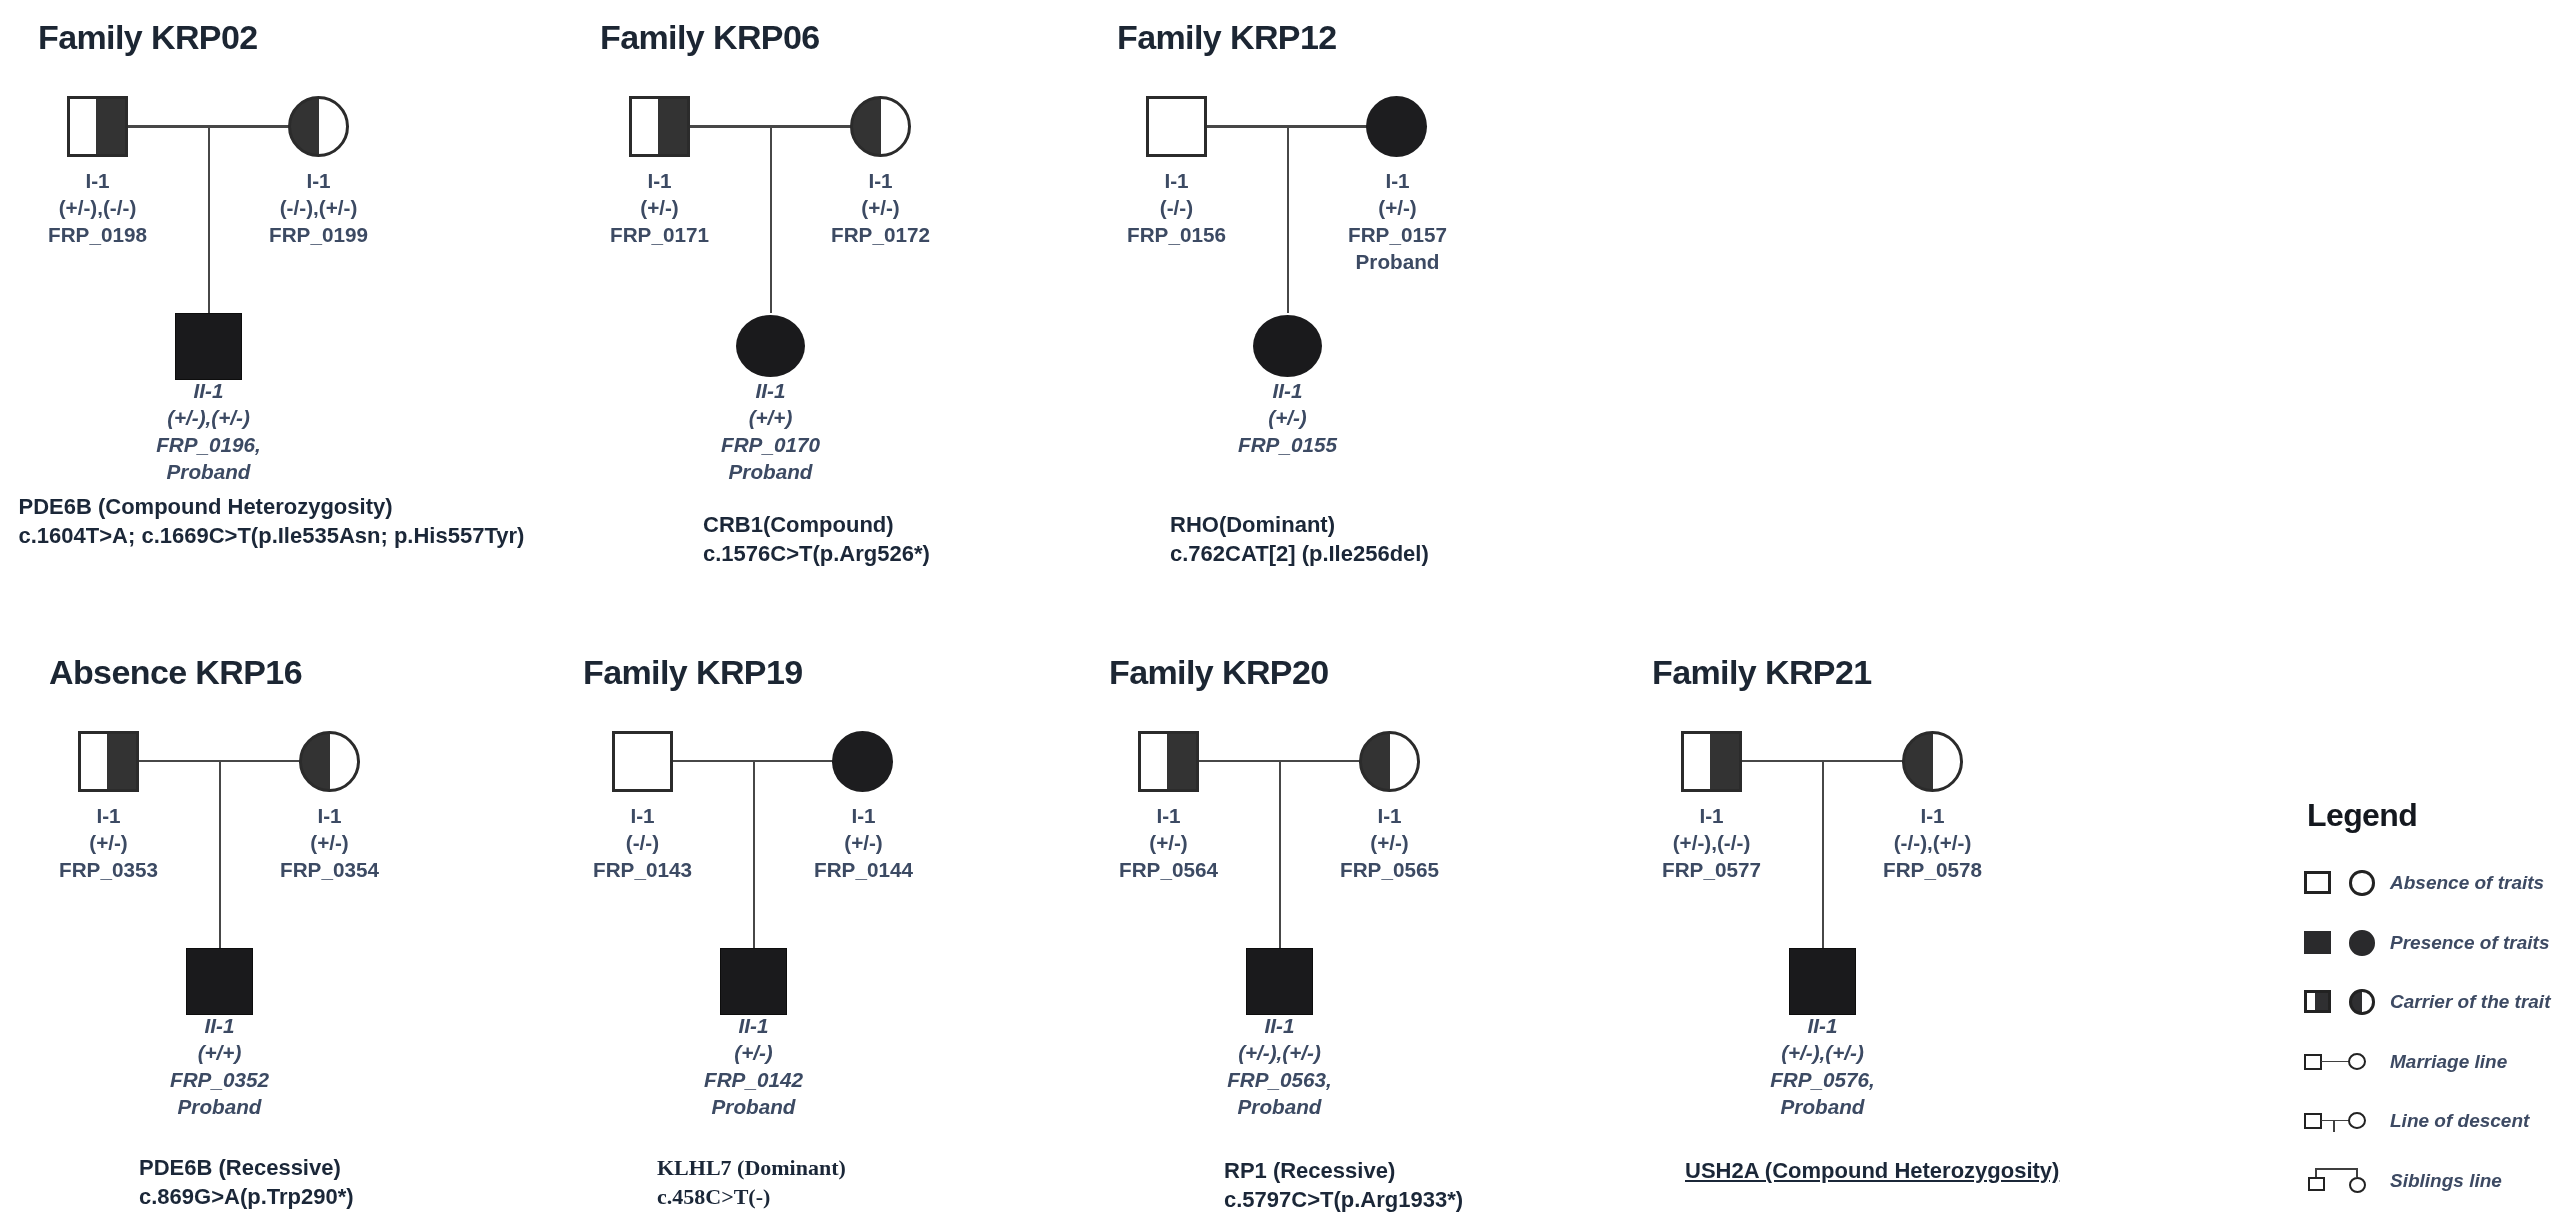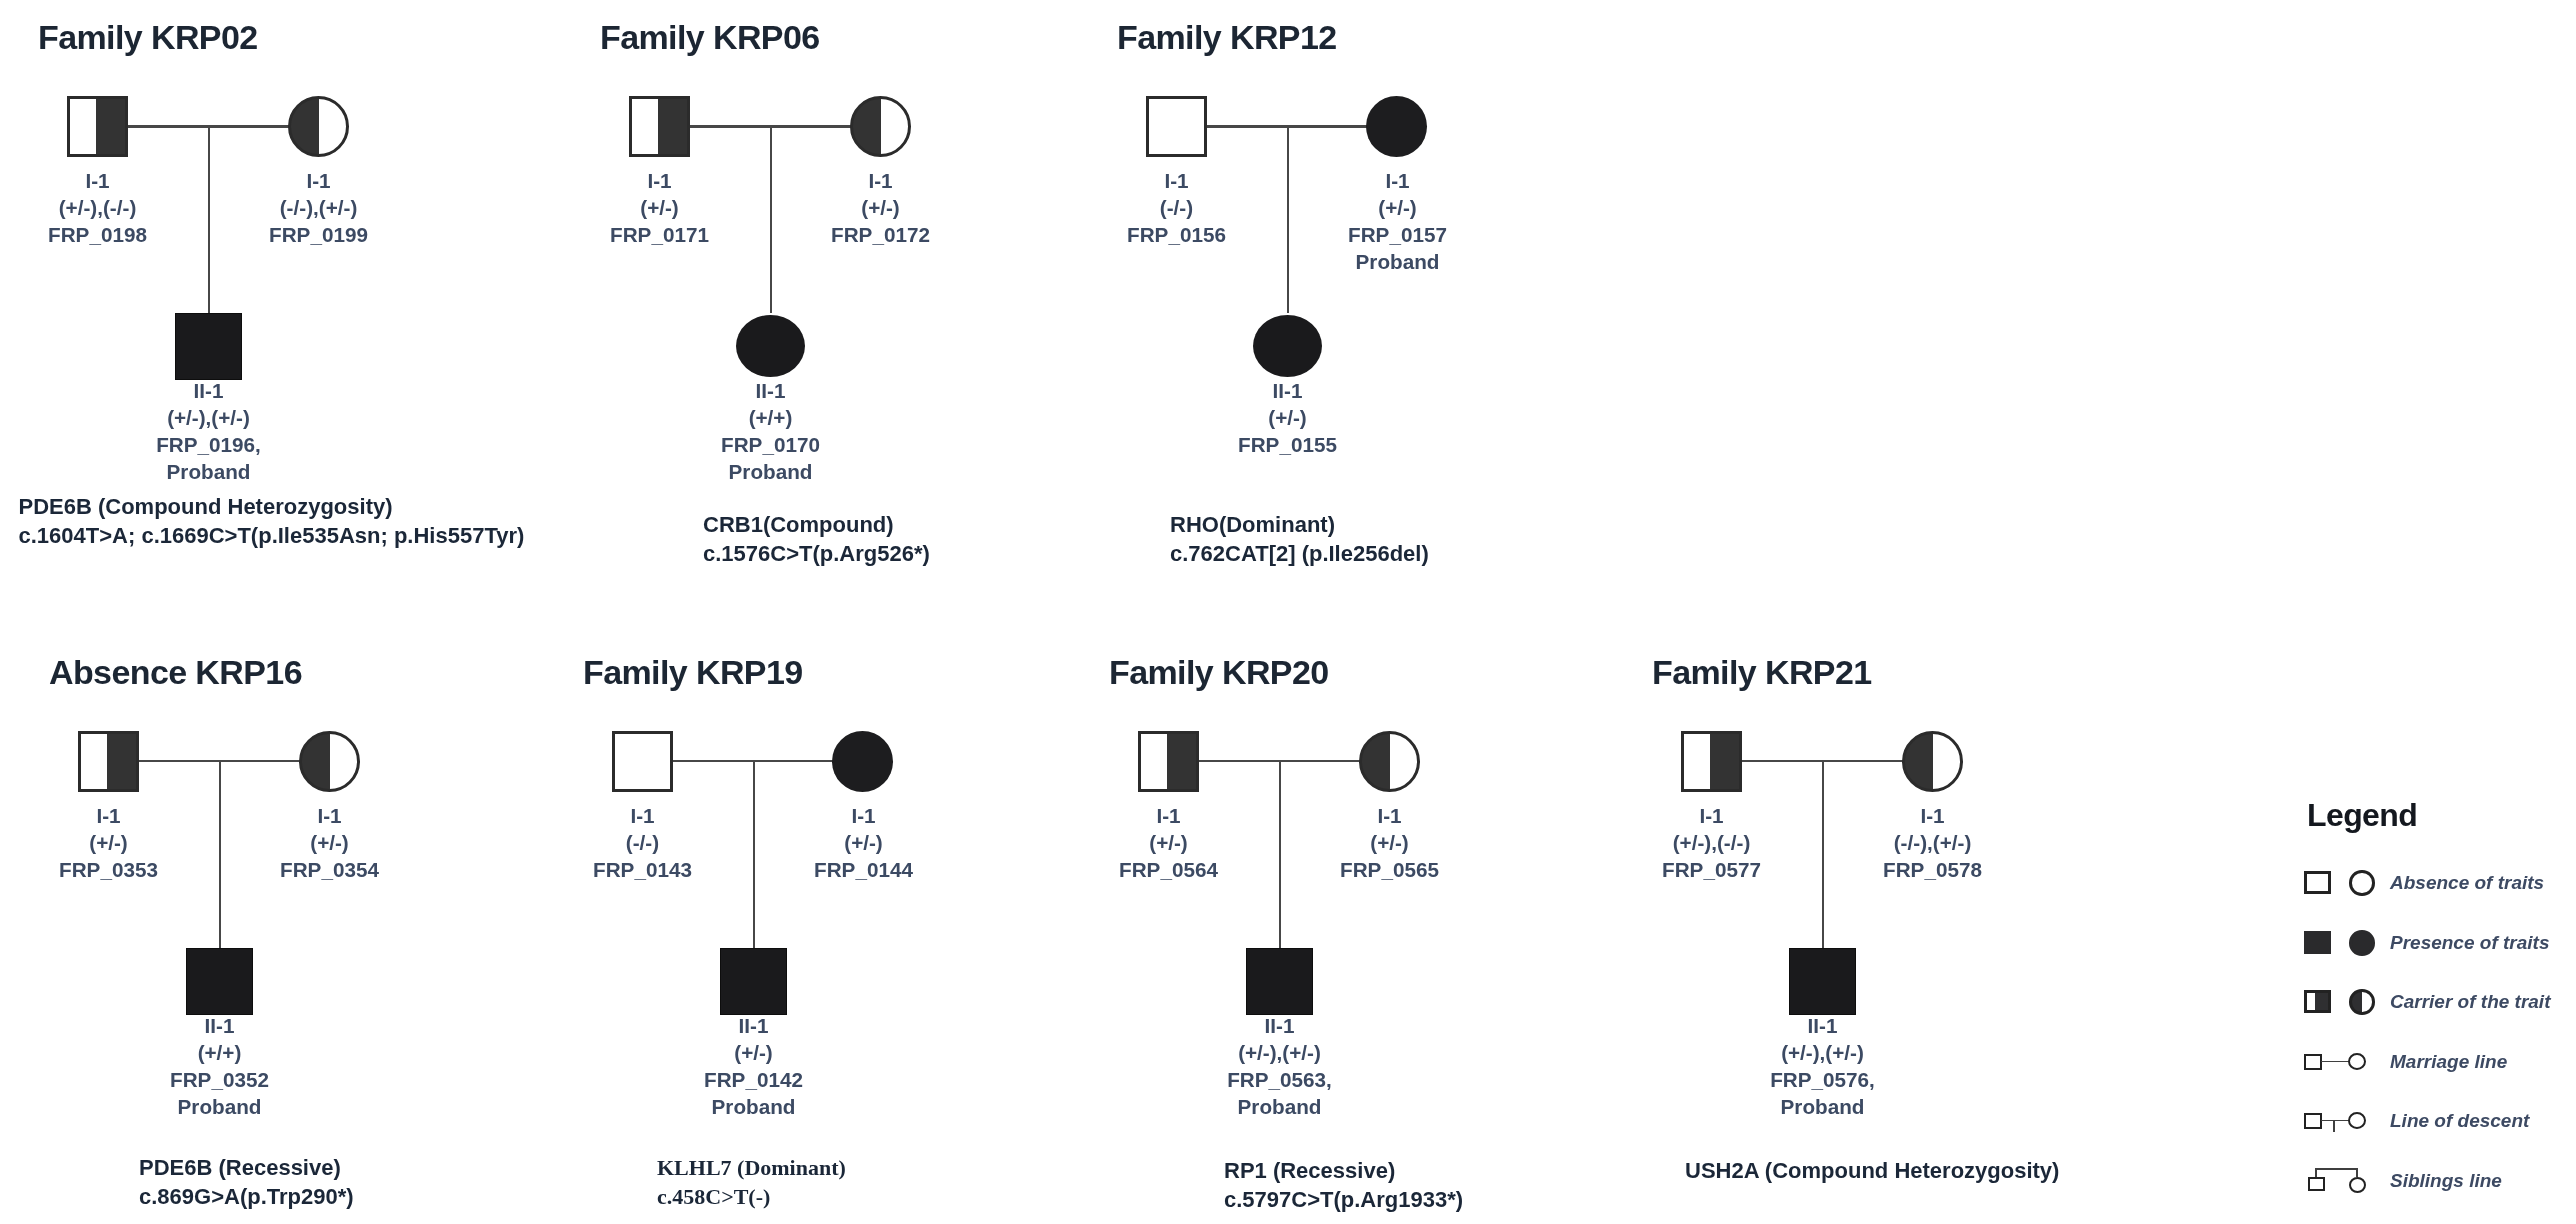--- a/index.html
+++ b/index.html
@@ -21,21 +21,21 @@
   .sq-fill-child{left:148px;top:300px;width:67px;height:67px;background:#1a1a1c;border:1.8px solid #0d0d0d;}
   .ell-fill-child{left:147px;top:302px;width:69px;height:62px;border-radius:50%;background:#1a1a1c;}
 
   .mline{position:absolute;left:101px;top:112px;width:161px;height:2.4px;background:#474747;}
   .vline{position:absolute;left:181px;top:113px;width:2.4px;height:187px;background:#474747;}
 
   .plabel{position:absolute;width:255px;text-align:center;font-size:20.7px;font-weight:bold;
           color:#3c4a63;line-height:27px;white-space:nowrap;}
   .plabel.father{left:-57px;top:154px;}
   .plabel.mother{left:164px;top:154px;}
-  .plabel.child{left:54px;top:364px;}
+  .plabel.child{left:54px;top:364px;font-style:italic;}
 
   .gene{position:absolute;font-size:22px;font-weight:bold;color:#1b2738;line-height:29px;white-space:nowrap;}
 
   
   .legend{position:absolute;left:2299px;top:791px;width:277px;height:434px;}
   .legend-title{position:absolute;left:8px;top:6px;font-size:32px;font-weight:bold;
                 color:#14181f;letter-spacing:-0.6px;}
   .lrow{position:absolute;left:0;width:277px;height:27px;font-style:italic;}
   .lrow .llabel{position:absolute;left:91px;top:0;font-size:19px;font-weight:700;
                 color:#3d4a63;line-height:25.5px;white-space:nowrap;}
@@ -250,21 +250,21 @@
       <div>I-1</div>
       <div>(-/-),(+/-)</div>
       <div>FRP_0578</div>
     </div>
     <div class="plabel child">
       <div>II-1</div>
       <div>(+/-),(+/-)</div>
       <div>FRP_0576,</div>
       <div>Proband</div>
     </div>
-    <div class="gene" style="left:44px;top:508px;">
+    <div class="gene" style="left:44px;top:508px;text-decoration:underline;">
       <div>USH2A (Compound Heterozygosity)</div>
     </div>
   </div>
 
   <div class="legend">
     <div class="legend-title">Legend</div>
 
     <div class="lrow" style="top:79px;">
       <div class="lic lg-sq"></div>
       <div class="lic lg-ci"></div>

